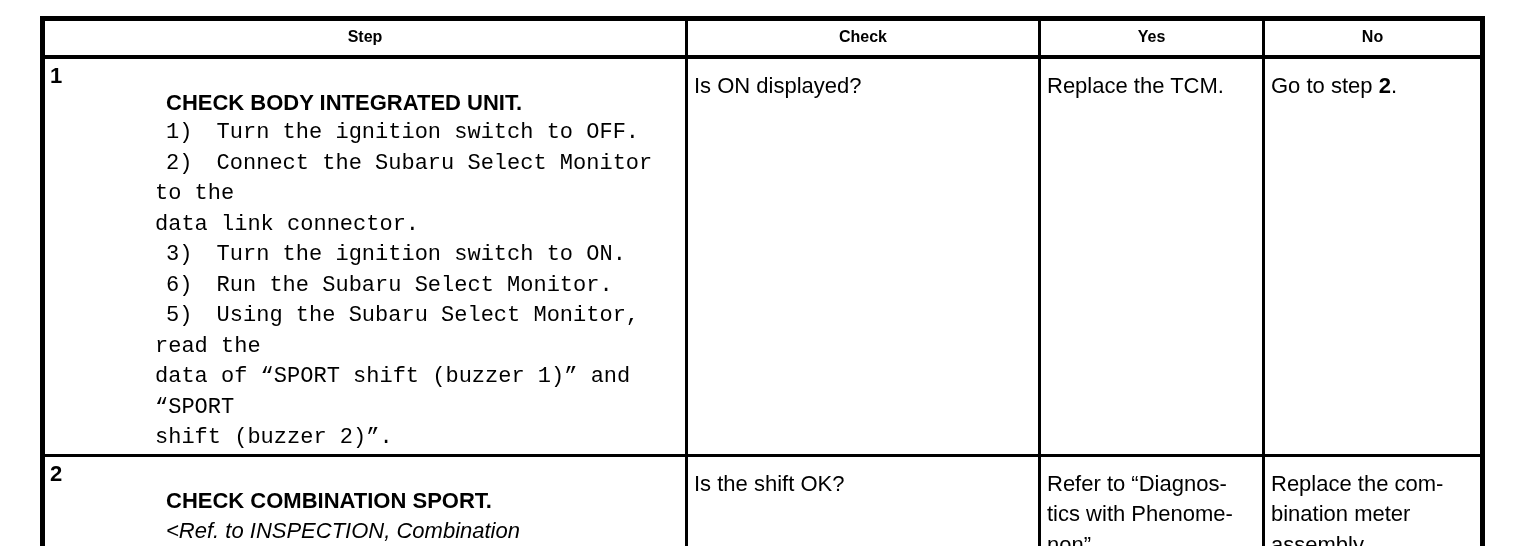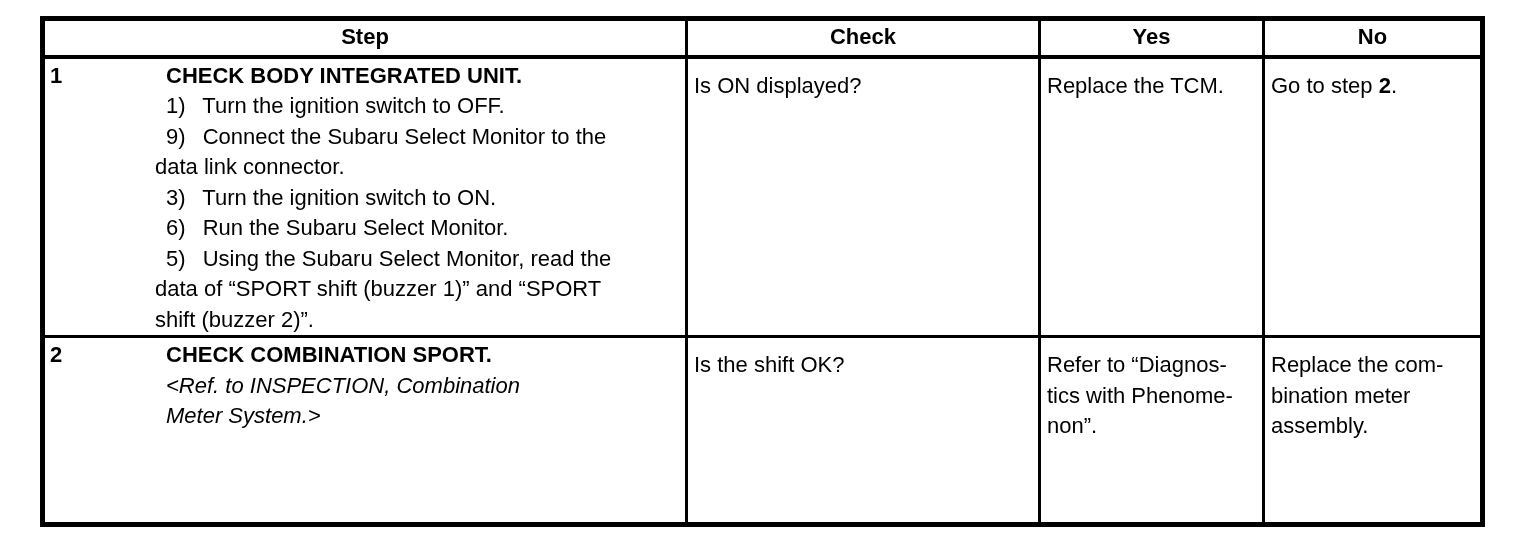--- a/index.html
+++ b/index.html
@@ -27,33 +27,33 @@
     border: 3px solid #000000;
     vertical-align: top;
     padding: 0;
   }
   .diag-table thead th {
     border-bottom: 4px solid #000000;
     height: 37px;
     vertical-align: middle;
     text-align: center;
     font-weight: bold;
-    font-size: 22px;
+    font-size: 16px;
     padding: 1px 2px 2px 2px;
   }
   tr.row-1 { height: 280px; }
   tr.row-2 { height: 188px; }
 
   
   td.step-cell { padding: 2px 8px 0 5px; }
   .step-no { float: left; font-weight: bold; }
-  .step-desc { margin-left: 105px; }
+  .step-desc { margin-left: 105px; margin-top: 27px; }
   .step-desc p { margin: 0; white-space: pre-line; }
   p.step-title { font-weight: bold; padding-left: 11px; }
-  p.step-item  { text-indent: 11px; }
+  p.step-item  { text-indent: 11px; font-family: Liberation Mono, monospace; }
   p.step-ref   { padding-left: 11px; font-style: italic; }
 
   
   td.plain-cell { padding: 12px 4px 0 6px; }
   td.plain-cell p { margin: 0; white-space: pre-line; }
   .bold-ref { font-weight: bold; }
 </style>
 </head>
 <body>
 
@@ -73,21 +73,21 @@
         <th>No</th>
       </tr>
     </thead>
     <tbody>
       <tr class="row-1">
         <td class="step-cell">
           <span class="step-no">1</span>
           <div class="step-desc">
             <p class="step-title">CHECK BODY INTEGRATED UNIT.</p>
             <p class="step-item">1)  Turn the ignition switch to OFF.</p>
-            <p class="step-item">9)  Connect the Subaru Select Monitor to the
+            <p class="step-item">2)  Connect the Subaru Select Monitor to the
 data link connector.</p>
             <p class="step-item">3)  Turn the ignition switch to ON.</p>
             <p class="step-item">6)  Run the Subaru Select Monitor.</p>
             <p class="step-item">5)  Using the Subaru Select Monitor, read the
 data of “SPORT shift (buzzer 1)” and “SPORT
 shift (buzzer 2)”.</p>
           </div>
         </td>
         <td class="plain-cell">
           <p>Is ON displayed?</p>

